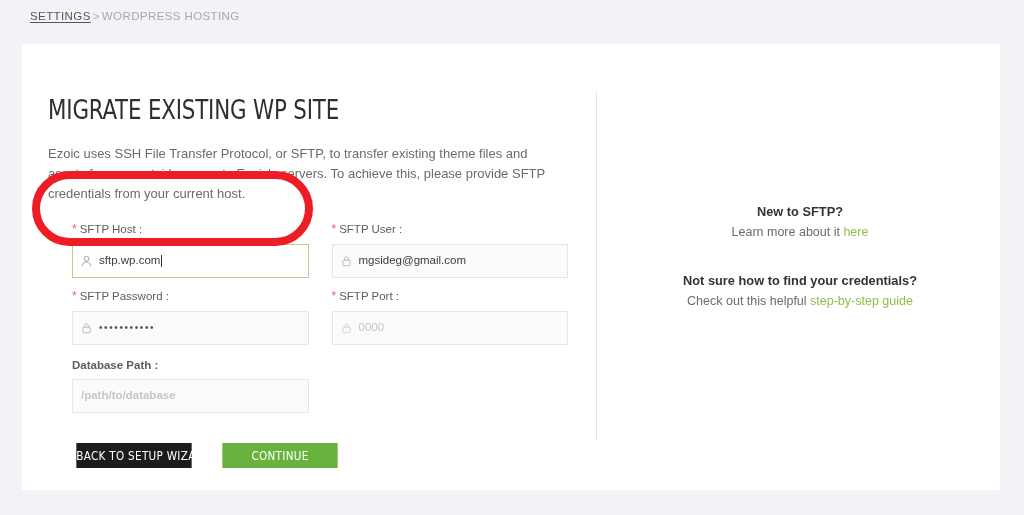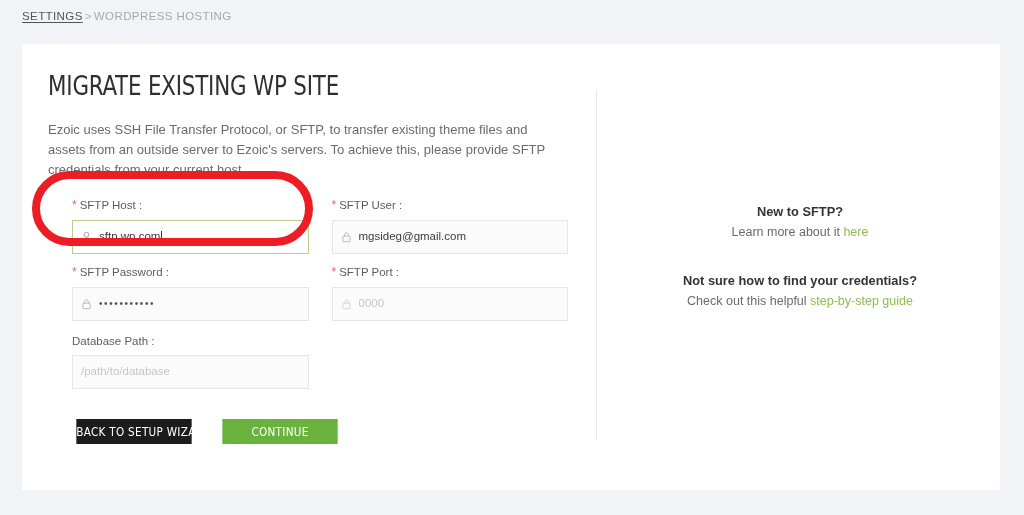--- a/index.html
+++ b/index.html
@@ -11,21 +11,21 @@
     height: 515px;
     background: #f1f3f6;
     font-family: "Liberation Sans", sans-serif;
     overflow: hidden;
     position: relative;
   }
 
   
   .breadcrumb {
     position: absolute;
-    left: 22px;
+    left: 30px;
     top: 10px;
     font-size: 11.5px;
     letter-spacing: 0.4px;
     color: #9a9a9a;
     white-space: nowrap;
   }
   .breadcrumb .crumb-link {
     color: #555555;
     text-decoration: underline;
     text-underline-offset: 2px;
@@ -55,21 +55,21 @@
     top: 46px;
     width: 1px;
     height: 350px;
     background: #e8e8e8;
   }
 
   
   .left-pane {
     position: absolute;
     left: 26px;
-    top: 26px;
+    top: 50px;
     width: 520px;
   }
 
   .page-title {
     font-family: "Liberation Sans Narrow", "DejaVu Sans Condensed", "Liberation Sans", sans-serif;
     font-size: 27px;
     font-weight: 400;
     letter-spacing: -0.2px;
     color: #2f2f2f;
     margin: 0 0 19px 0;
@@ -299,21 +299,21 @@
             <svg class="fld-icon" viewBox="0 0 12 13">
               <rect x="2" y="5.6" width="8" height="6" rx="0.8" fill="none" stroke="#d2d2d2" stroke-width="1"></rect>
               <path d="M4 5.6 V4 a2 2 0 0 1 4 0 V5.6" fill="none" stroke="#d2d2d2" stroke-width="1"></path>
             </svg>
             <span class="fld-text placeholder">0000</span>
           </div>
         </div>
 
       </div>
 
-      <div class="row" style="margin-top:14px;">
+      <div class="row" style="margin-top:14px;font-weight:bold;">
 
         <div class="field">
           <div class="field-label">Database Path :</div>
           <div class="input-wrap plain">
             <span class="fld-text placeholder">/path/to/database</span>
           </div>
         </div>
 
         <div class="field"></div>
 

